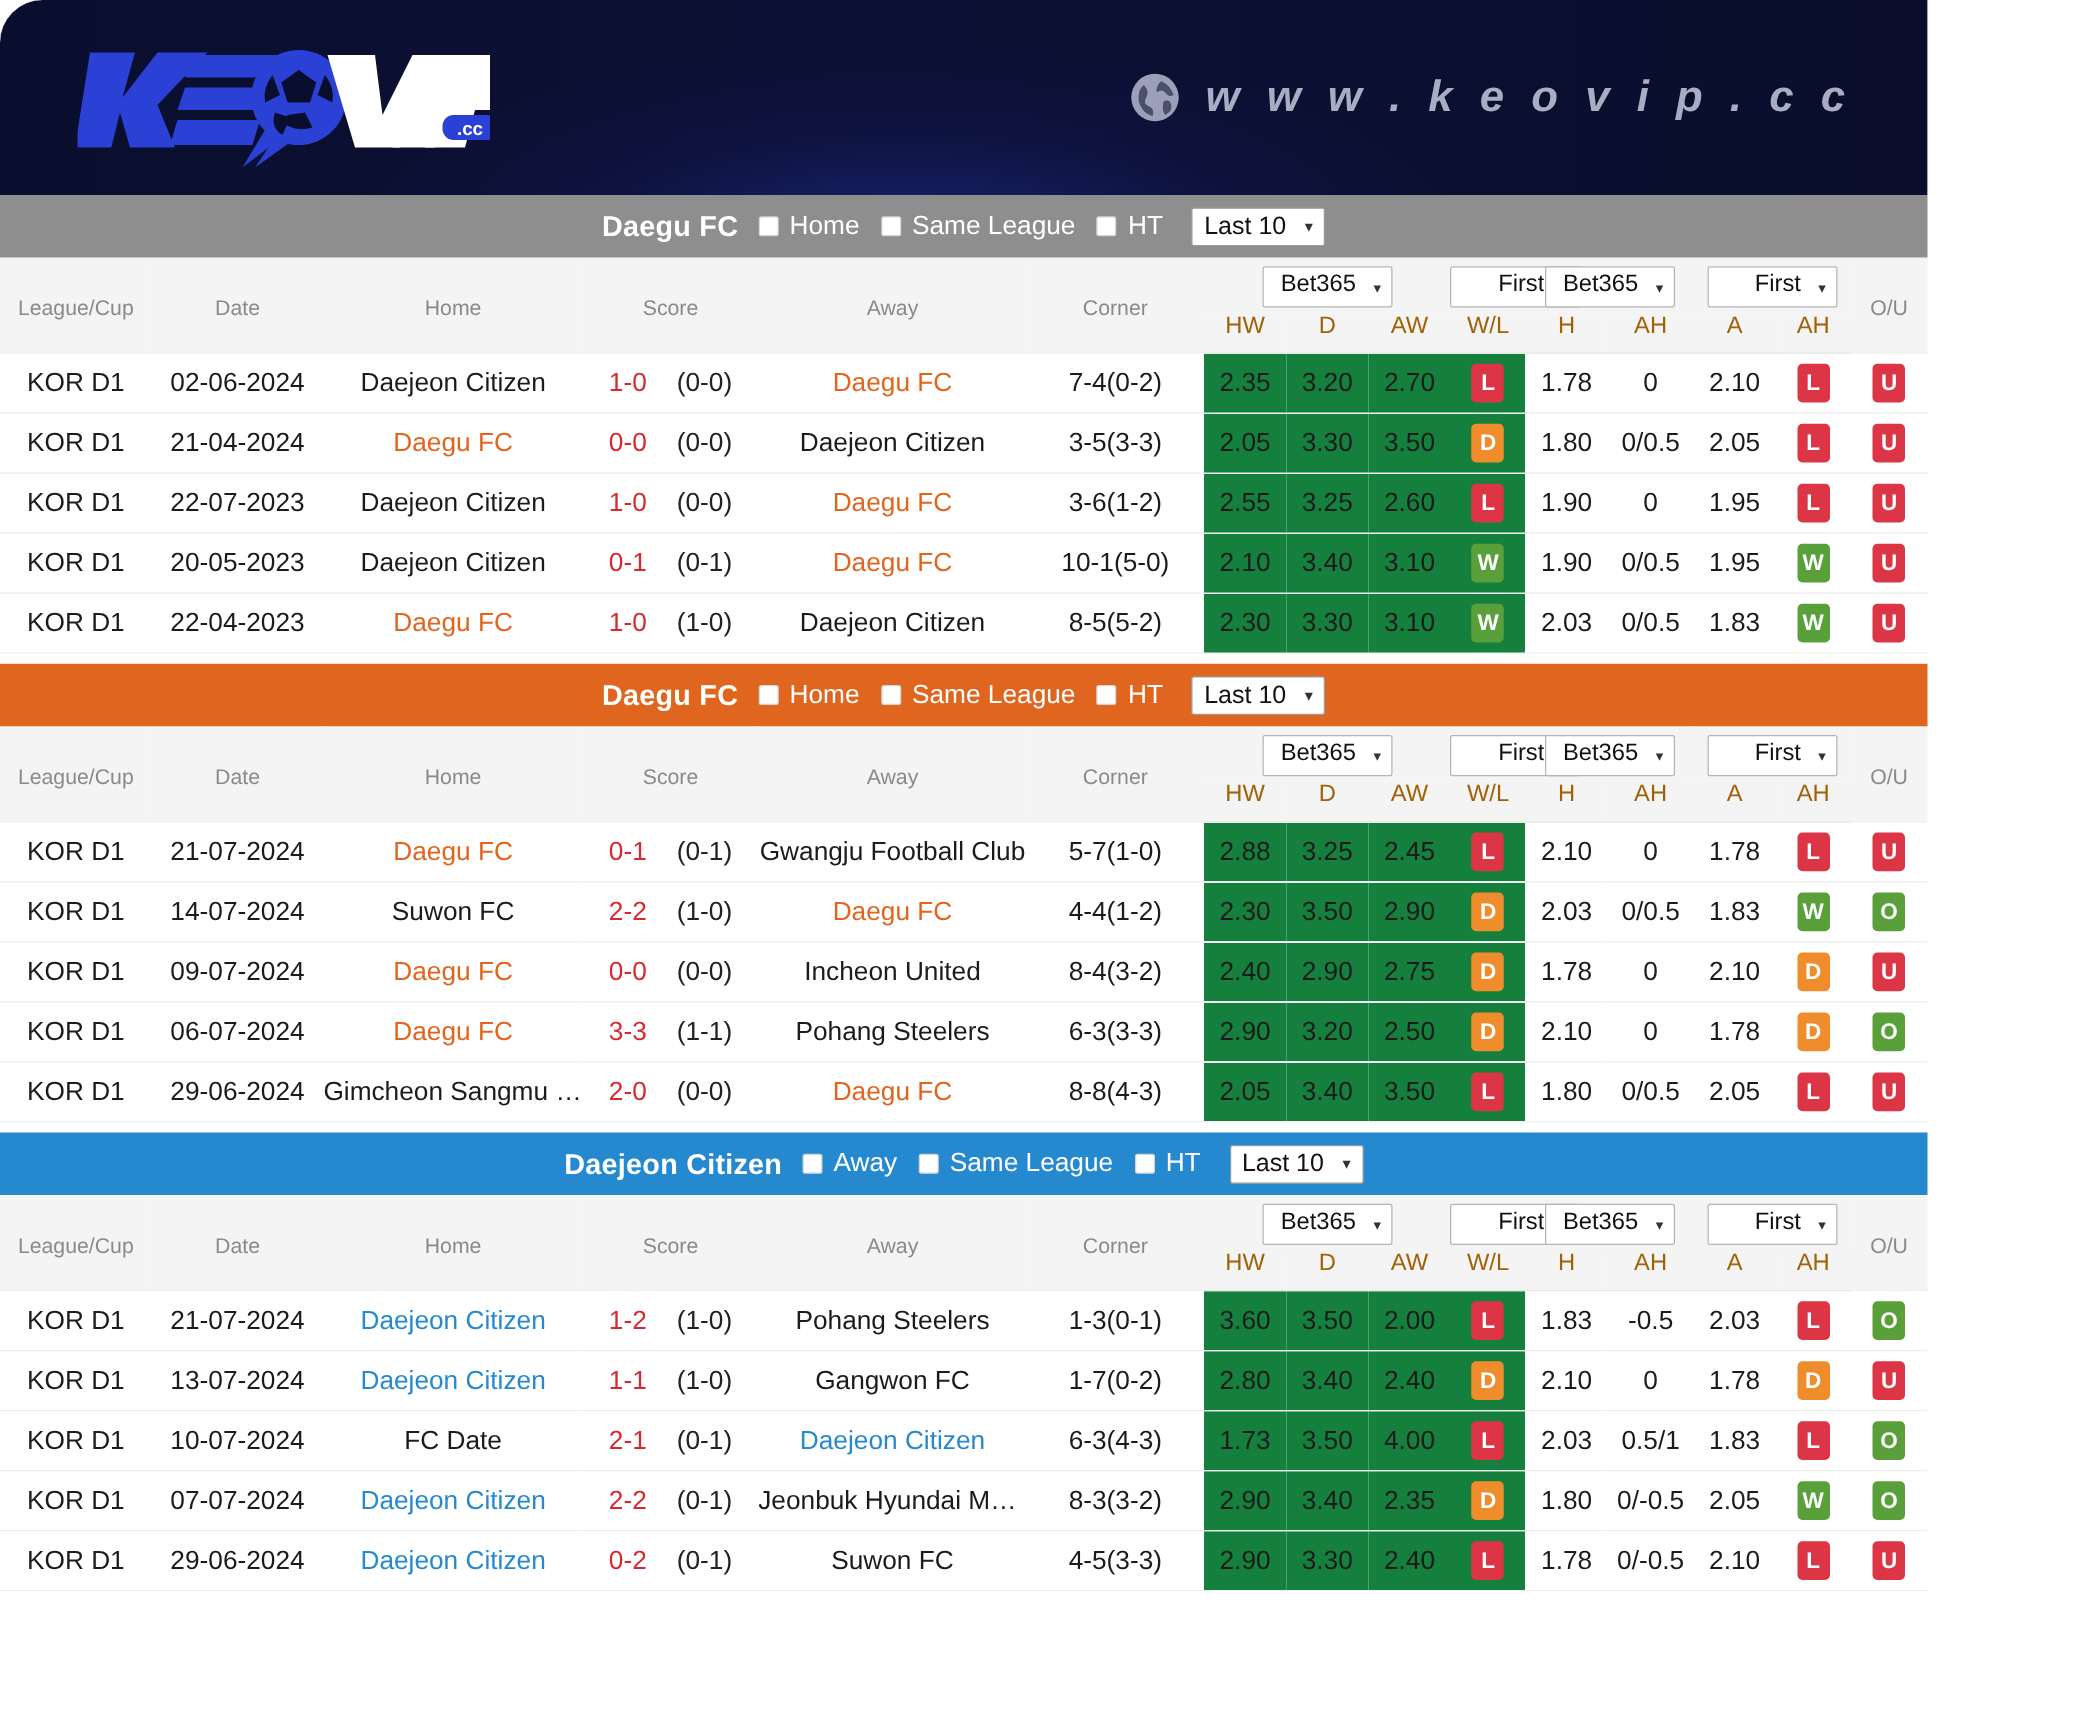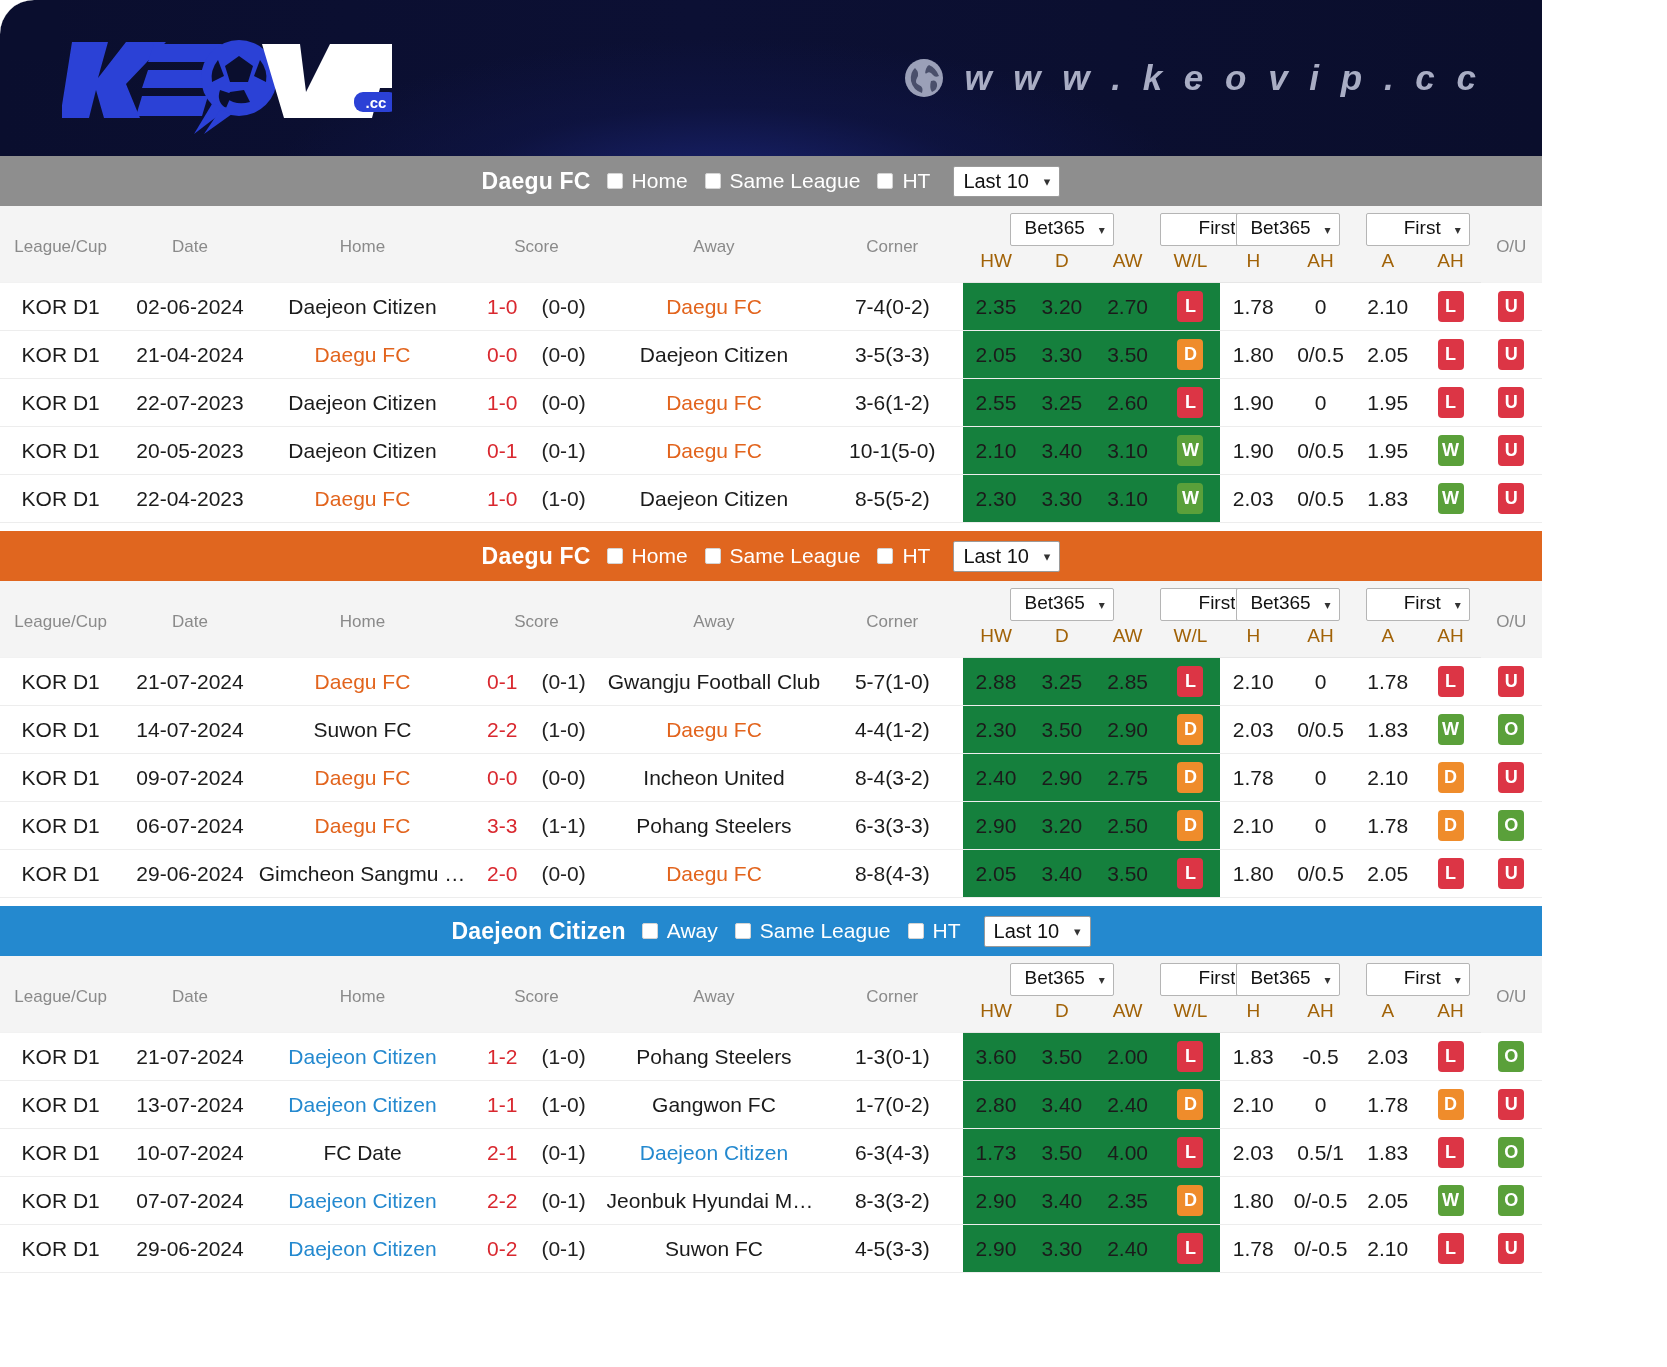--- a/index.html
+++ b/index.html
@@ -494,21 +494,21 @@
         <tbody>
           <tr class="data-row">
             <td>KOR D1</td>
             <td>21-07-2024</td>
             <td><span class="team-hi-orange">Daegu FC</span></td>
             <td><span class="score-main">0-1</span><span class="score-ht">(0-1)</span></td>
             <td><span>Gwangju Football Club</span></td>
             <td>5-7(1-0)</td>
             <td class="odds-hl">2.88</td>
             <td class="odds-hl">3.25</td>
-            <td class="odds-hl">2.85</td>
+            <td class="odds-hl">2.45</td>
             <td class="odds-hl"><span class="badge L">L</span></td>
             <td>2.10</td>
             <td>0</td>
             <td>1.78</td>
             <td><span class="badge L">L</span></td>
             <td><span class="badge U">U</span></td>
           </tr>
           <tr class="data-row">
             <td>KOR D1</td>
             <td>14-07-2024</td>

